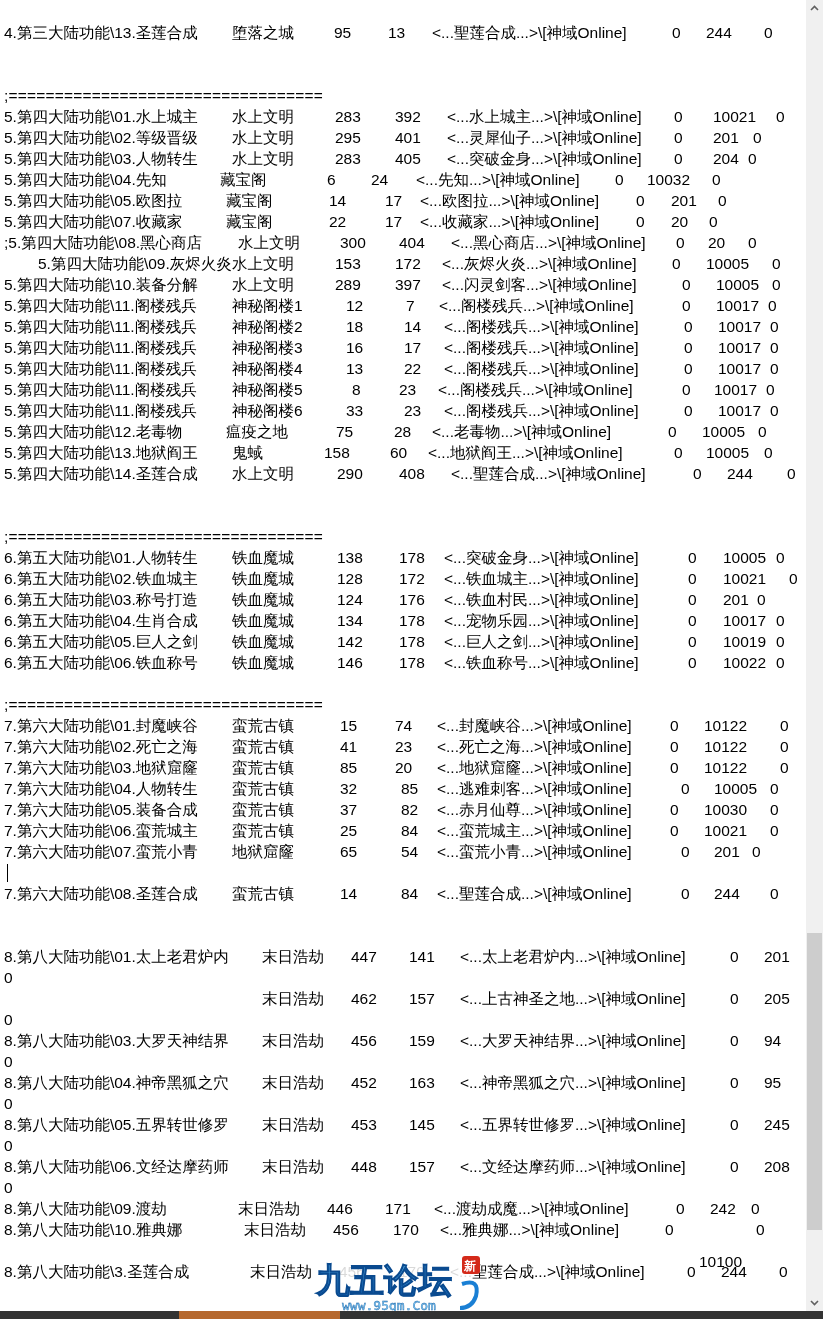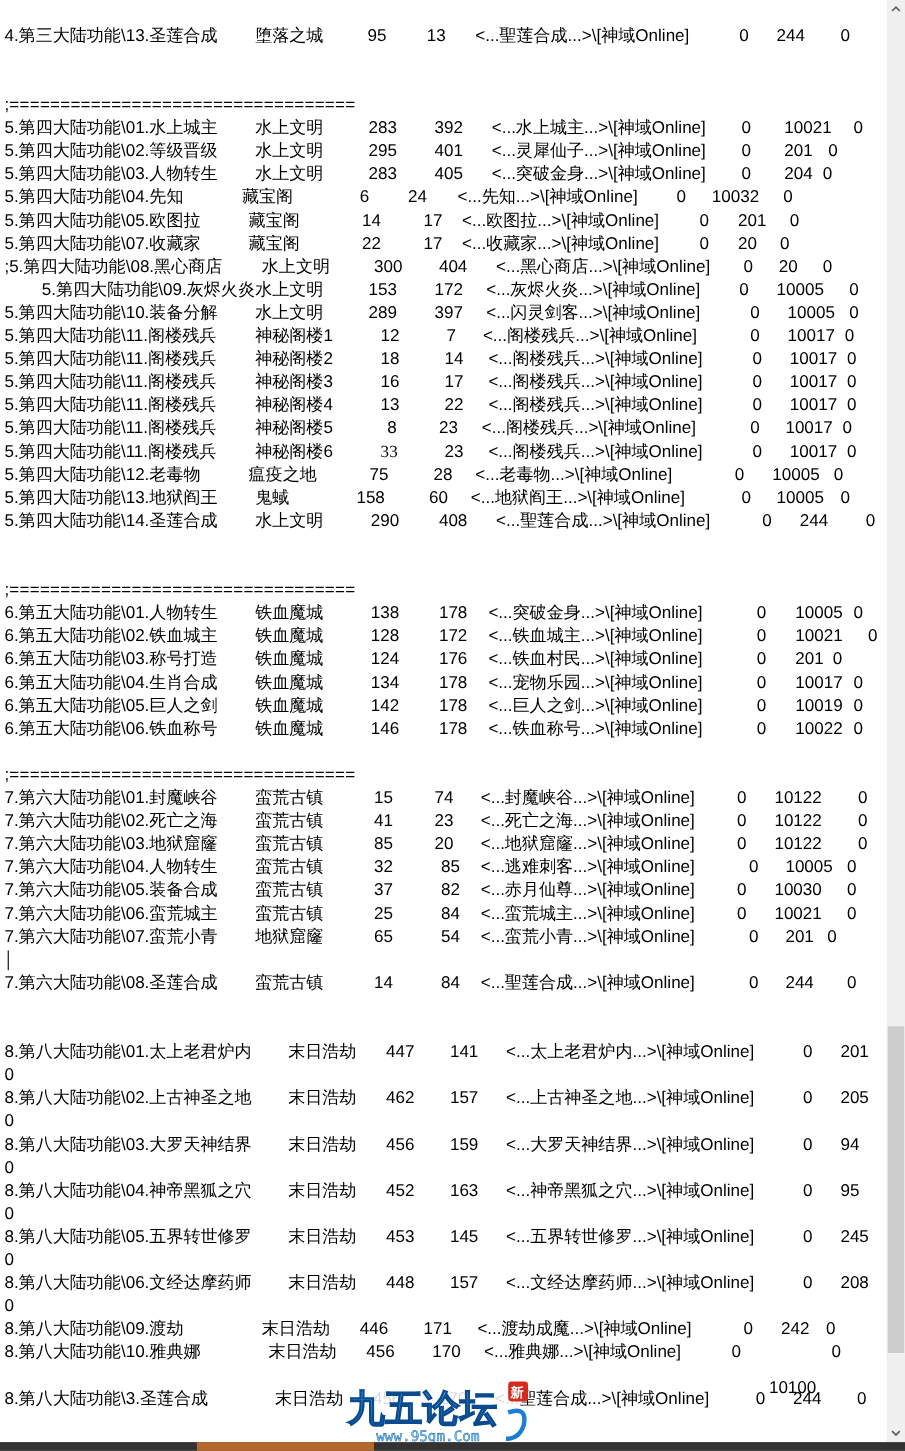--- a/index.html
+++ b/index.html
@@ -174,21 +174,21 @@
         <span style="left: 348px;">8</span>
         <span style="left: 395px;">23</span>
         <span style="left: 434px;">&lt;...阁楼残兵...&gt;\[神域Online]</span>
         <span style="left: 678px;">0</span>
         <span style="left: 710px;">10017</span>
         <span style="left: 762px;">0</span>
       </div>
       <div class="line">
         <span style="left: 0px;">5.第四大陆功能\11.阁楼残兵</span>
         <span style="left: 228px;">神秘阁楼6</span>
-        <span style="left: 342px; font-family: Liberation Serif, serif;">33</span>
+        <span style="left: 342px;">33</span>
         <span style="left: 400px;">23</span>
         <span style="left: 440px;">&lt;...阁楼残兵...&gt;\[神域Online]</span>
         <span style="left: 680px;">0</span>
         <span style="left: 714px;">10017</span>
         <span style="left: 766px;">0</span>
       </div>
       <div class="line">
         <span style="left: 0px;">5.第四大陆功能\12.老毒物</span>
         <span style="left: 222px;">瘟疫之地</span>
         <span style="left: 332px;">75</span>
@@ -378,21 +378,20 @@
         <span style="left: 347px;">447</span>
         <span style="left: 405px;">141</span>
         <span style="left: 456px;">&lt;...太上老君炉内...&gt;\[神域Online]</span>
         <span style="left: 726px;">0</span>
         <span style="left: 760px;">201</span>
       </div>
       <div class="line">
         <span style="left: 0px;">0</span>
       </div>
       <div class="line">
-        <span style="left: 0px;">8.第八大陆功能\02.上古神圣之地</span>
         <span style="left: 258px;">末日浩劫</span>
         <span style="left: 347px;">462</span>
         <span style="left: 405px;">157</span>
         <span style="left: 456px;">&lt;...上古神圣之地...&gt;\[神域Online]</span>
         <span style="left: 726px;">0</span>
         <span style="left: 760px;">205</span>
       </div>
       <div class="line">
         <span style="left: 0px;">0</span>
       </div>

